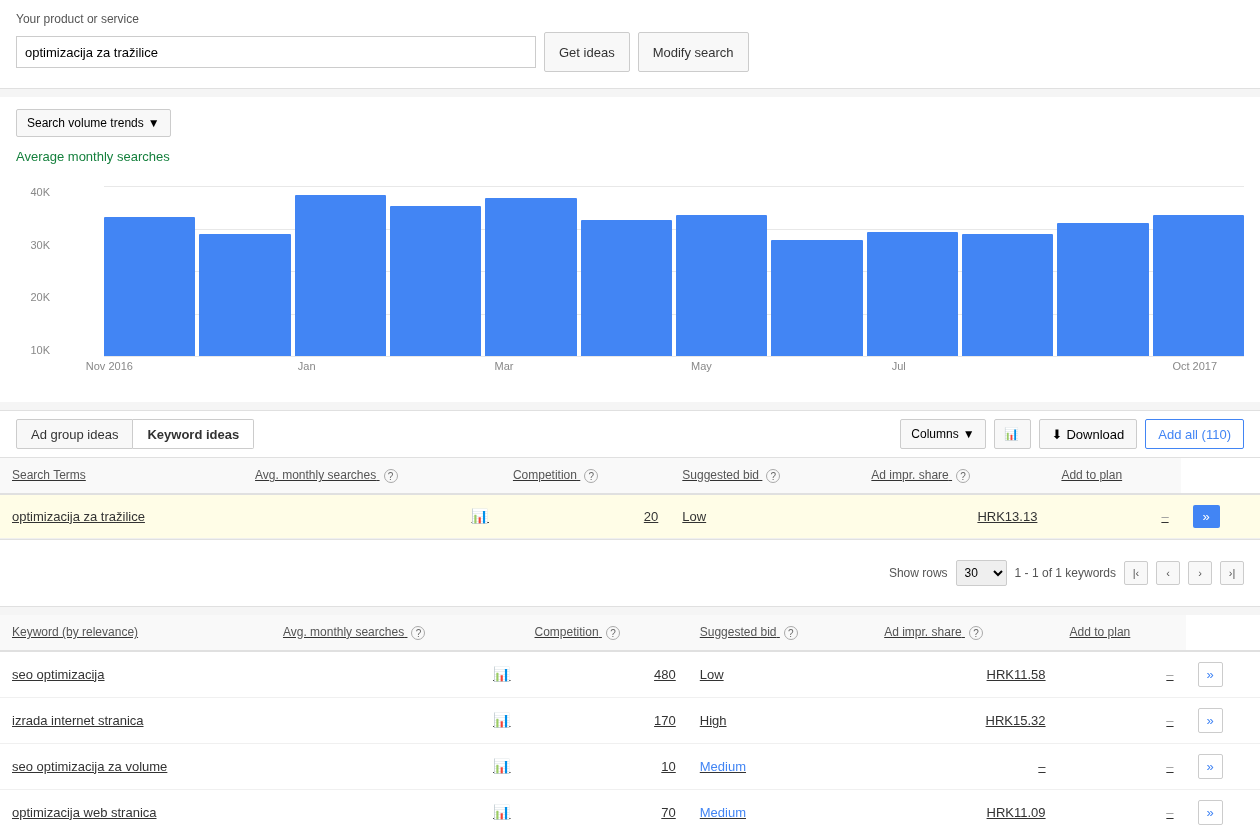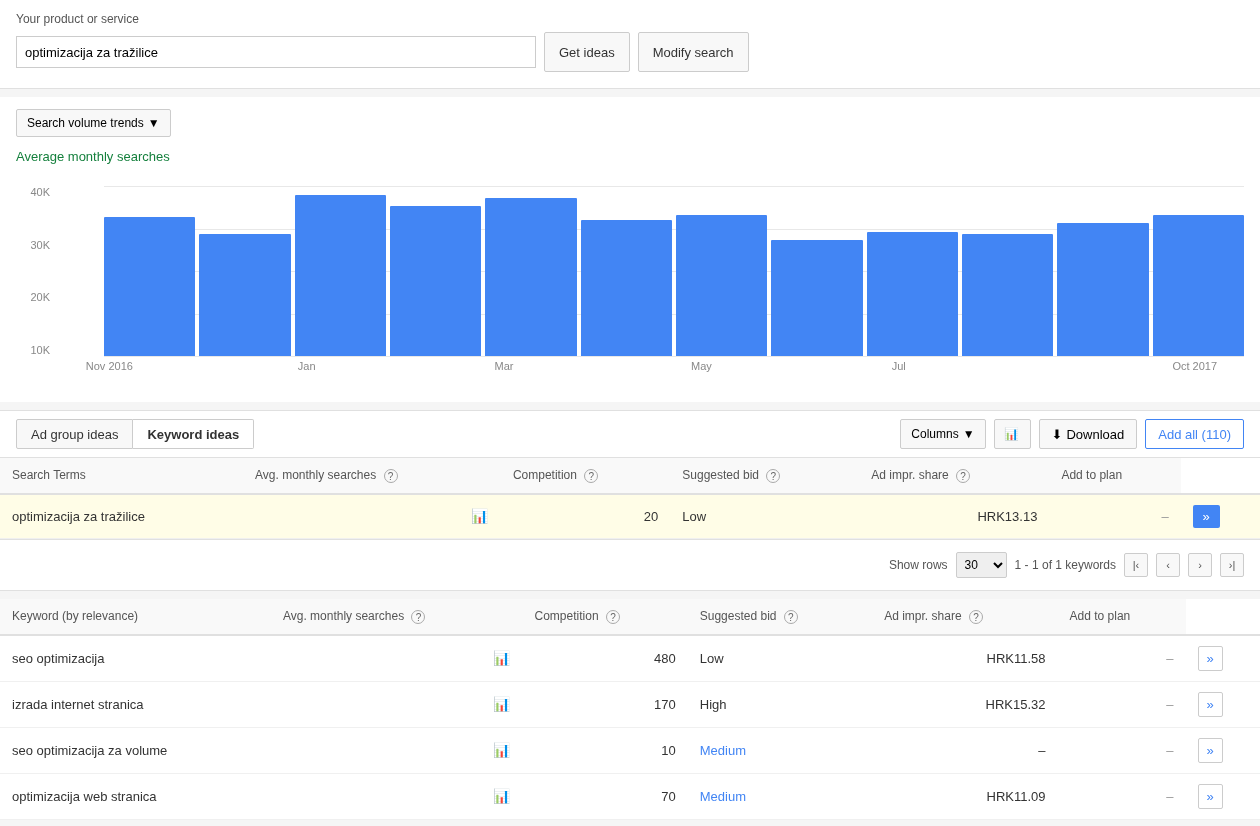--- a/index.html
+++ b/index.html
@@ -30,35 +30,35 @@
     .tab { height: 30px; padding: 0 14px; border: 1px solid #ccc; background: #f8f8f8; cursor: pointer; font-size: 13px; color: #333; }
     .tab:first-child { border-radius: 2px 0 0 2px; }
     .tab:last-child { border-radius: 0 2px 2px 0; border-left: none; }
     .tab.active { background: #fff; font-weight: bold; }
     .toolbar-right { display: flex; align-items: center; gap: 8px; }
     .icon-btn { height: 30px; padding: 0 10px; border: 1px solid #ccc; background: #f8f8f8; cursor: pointer; font-size: 12px; border-radius: 2px; display: flex; align-items: center; gap: 4px; }
     .download-btn { height: 30px; padding: 0 12px; border: 1px solid #ccc; background: #f8f8f8; cursor: pointer; font-size: 13px; border-radius: 2px; display: flex; align-items: center; gap: 4px; }
     .add-all-btn { height: 30px; padding: 0 12px; border: 1px solid #4285f4; background: #fff; cursor: pointer; font-size: 13px; border-radius: 2px; color: #4285f4; }
 
     .table-section { background: #fff; margin-top: 0; }
-    .data-table { width: 100%; border-collapse: collapse; }
+    .data-table { width: 100%; border-collapse: collapse; text-decoration: underline; }
     .data-table thead tr { background: #f9f9f9; border-bottom: 2px solid #e0e0e0; }
     .data-table th { padding: 10px 12px; text-align: left; font-weight: normal; font-size: 12px; color: #555; border-bottom: 1px solid #e0e0e0; white-space: nowrap; }
     .data-table td { padding: 10px 12px; border-bottom: 1px solid #f0f0f0; font-size: 13px; }
     .data-table tr.highlight { background: #fffde7; }
     .help-icon { display: inline-block; width: 14px; height: 14px; border: 1px solid #aaa; border-radius: 50%; text-align: center; line-height: 13px; font-size: 10px; color: #666; cursor: pointer; margin-left: 4px; vertical-align: middle; }
     .mini-chart-icon { color: #aaa; font-size: 14px; }
     .competition-low { color: #333; }
     .competition-high { color: #333; }
     .competition-medium { color: #4285f4; }
     .add-btn-blue { background: #4285f4; color: #fff; border: none; border-radius: 2px; padding: 4px 10px; cursor: pointer; font-size: 13px; }
     .add-btn-arrow { background: #fff; color: #4285f4; border: 1px solid #ccc; border-radius: 2px; padding: 4px 8px; cursor: pointer; font-size: 13px; }
     .dash { color: #999; }
 
-    .pagination-row { display: flex; align-items: center; justify-content: flex-end; padding: 12px 16px; background: #fff; border-top: 1px solid #e0e0e0; border-bottom: 1px solid #e0e0e0; margin-bottom: 8px; gap: 8px; font-size: 12px; color: #555; }
+    .pagination-row { display: flex; align-items: center; justify-content: flex-end; padding: 20px 16px; background: #fff; border-top: 1px solid #e0e0e0; border-bottom: 1px solid #e0e0e0; margin-bottom: 8px; gap: 8px; font-size: 12px; color: #555; }
     .page-btn { width: 24px; height: 24px; border: 1px solid #ccc; background: #f8f8f8; cursor: pointer; font-size: 11px; border-radius: 2px; display: inline-flex; align-items: center; justify-content: center; color: #555; }
     .page-select { height: 26px; padding: 0 4px; border: 1px solid #ccc; font-size: 12px; border-radius: 2px; }
 
     .th-right { text-align: right; }
     .td-right { text-align: right; }
   </style>
 </head>
 <body>
 
 <div class="top-section">

